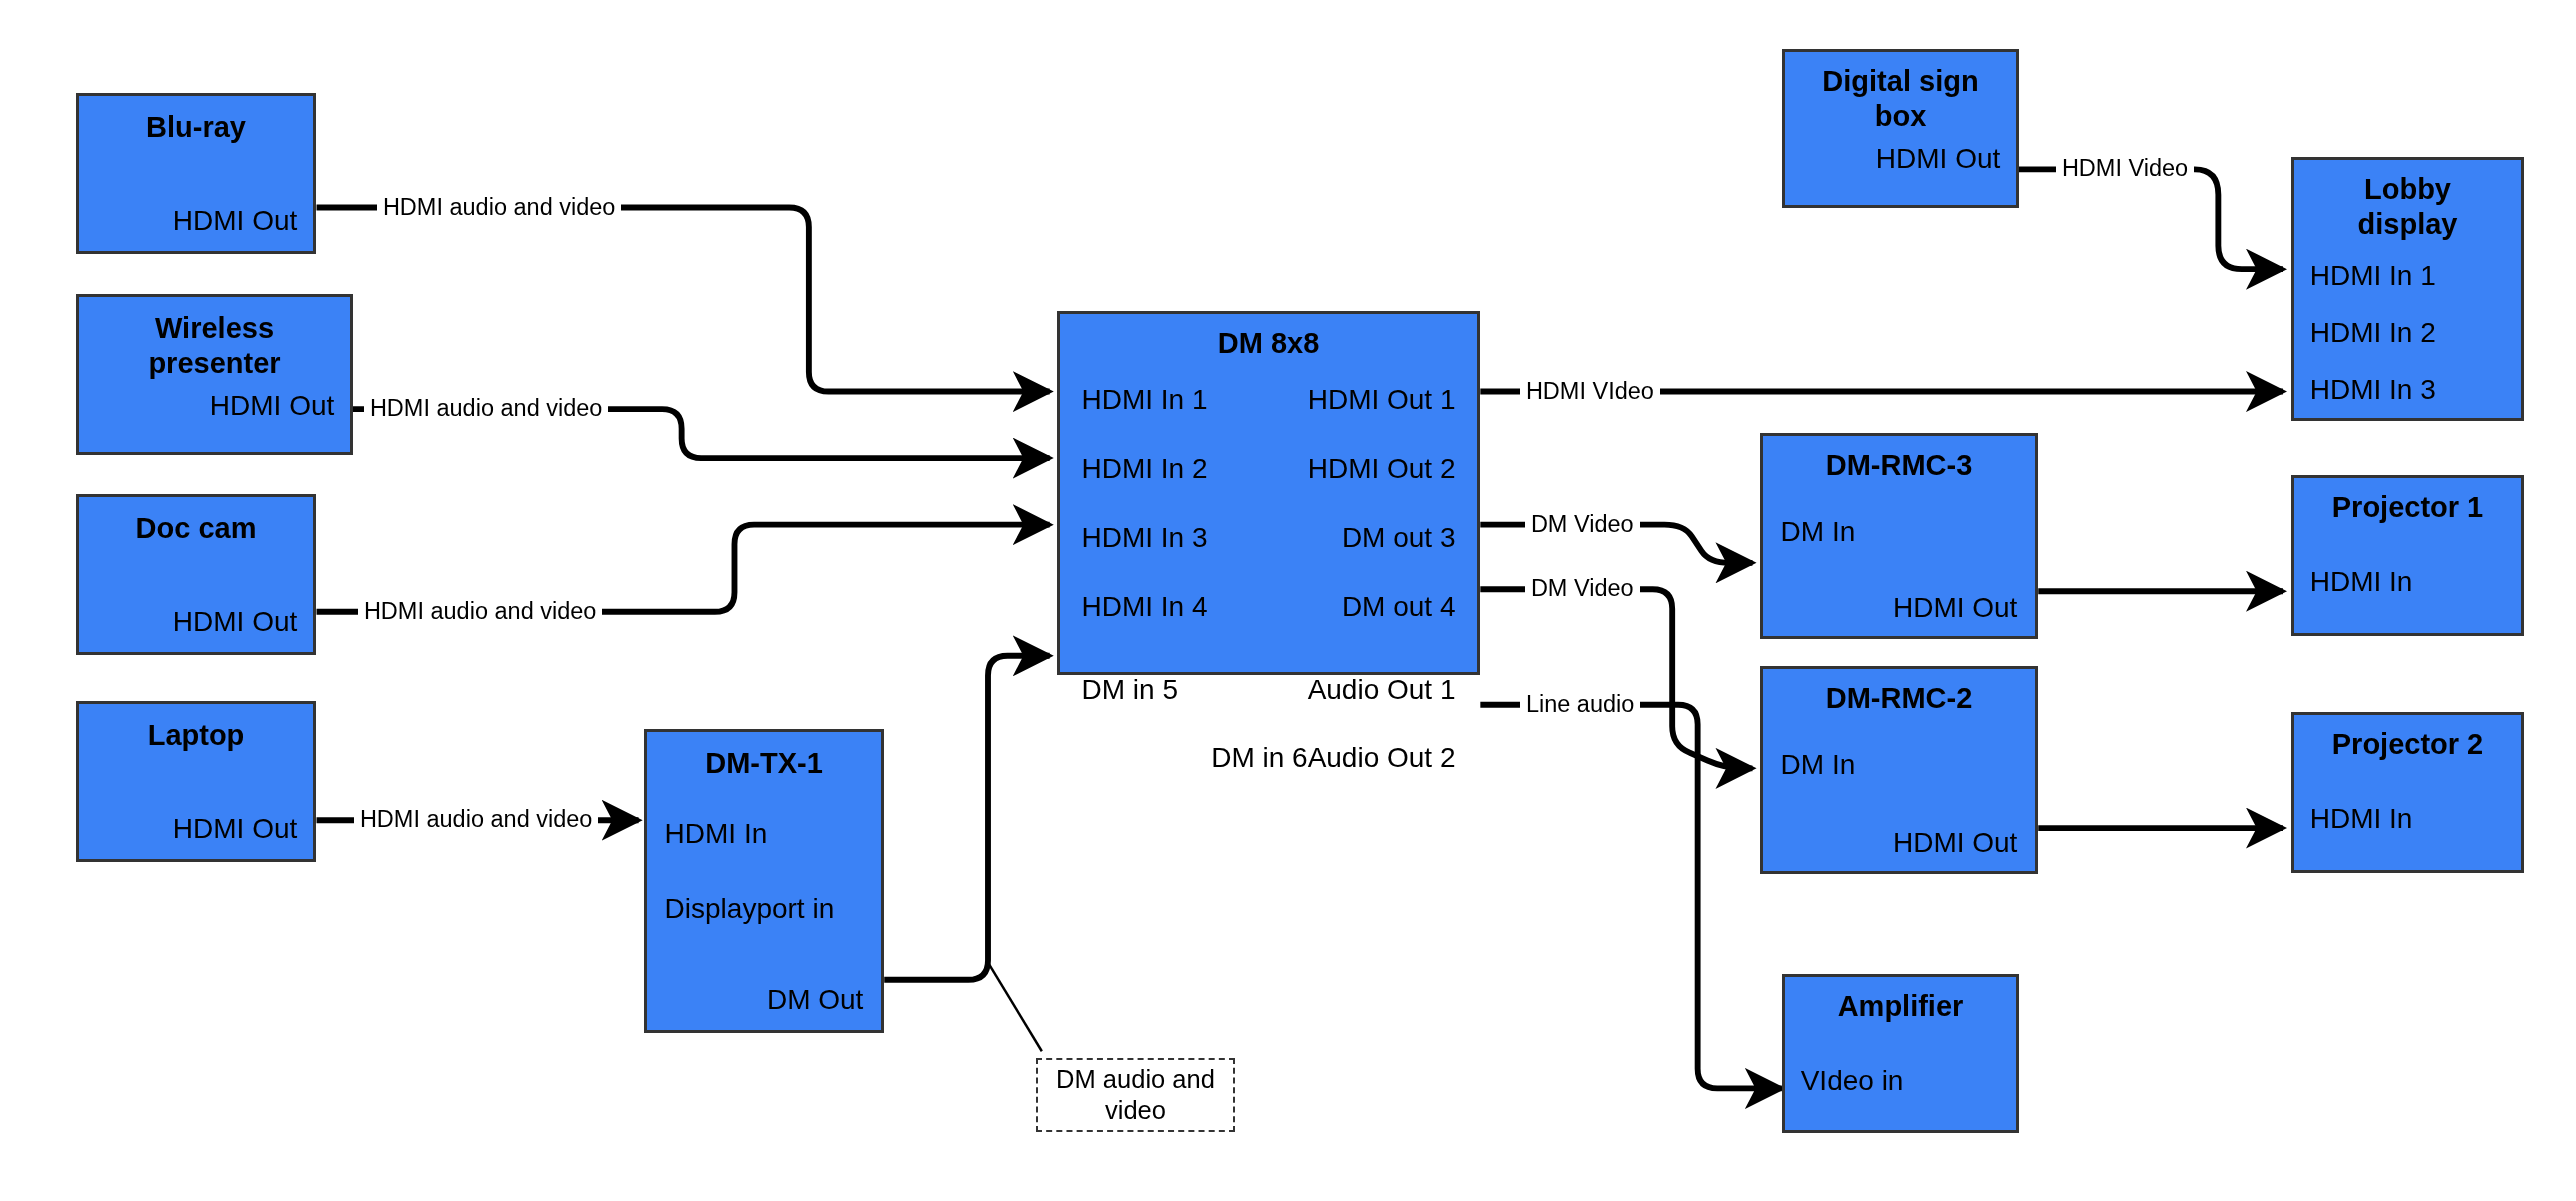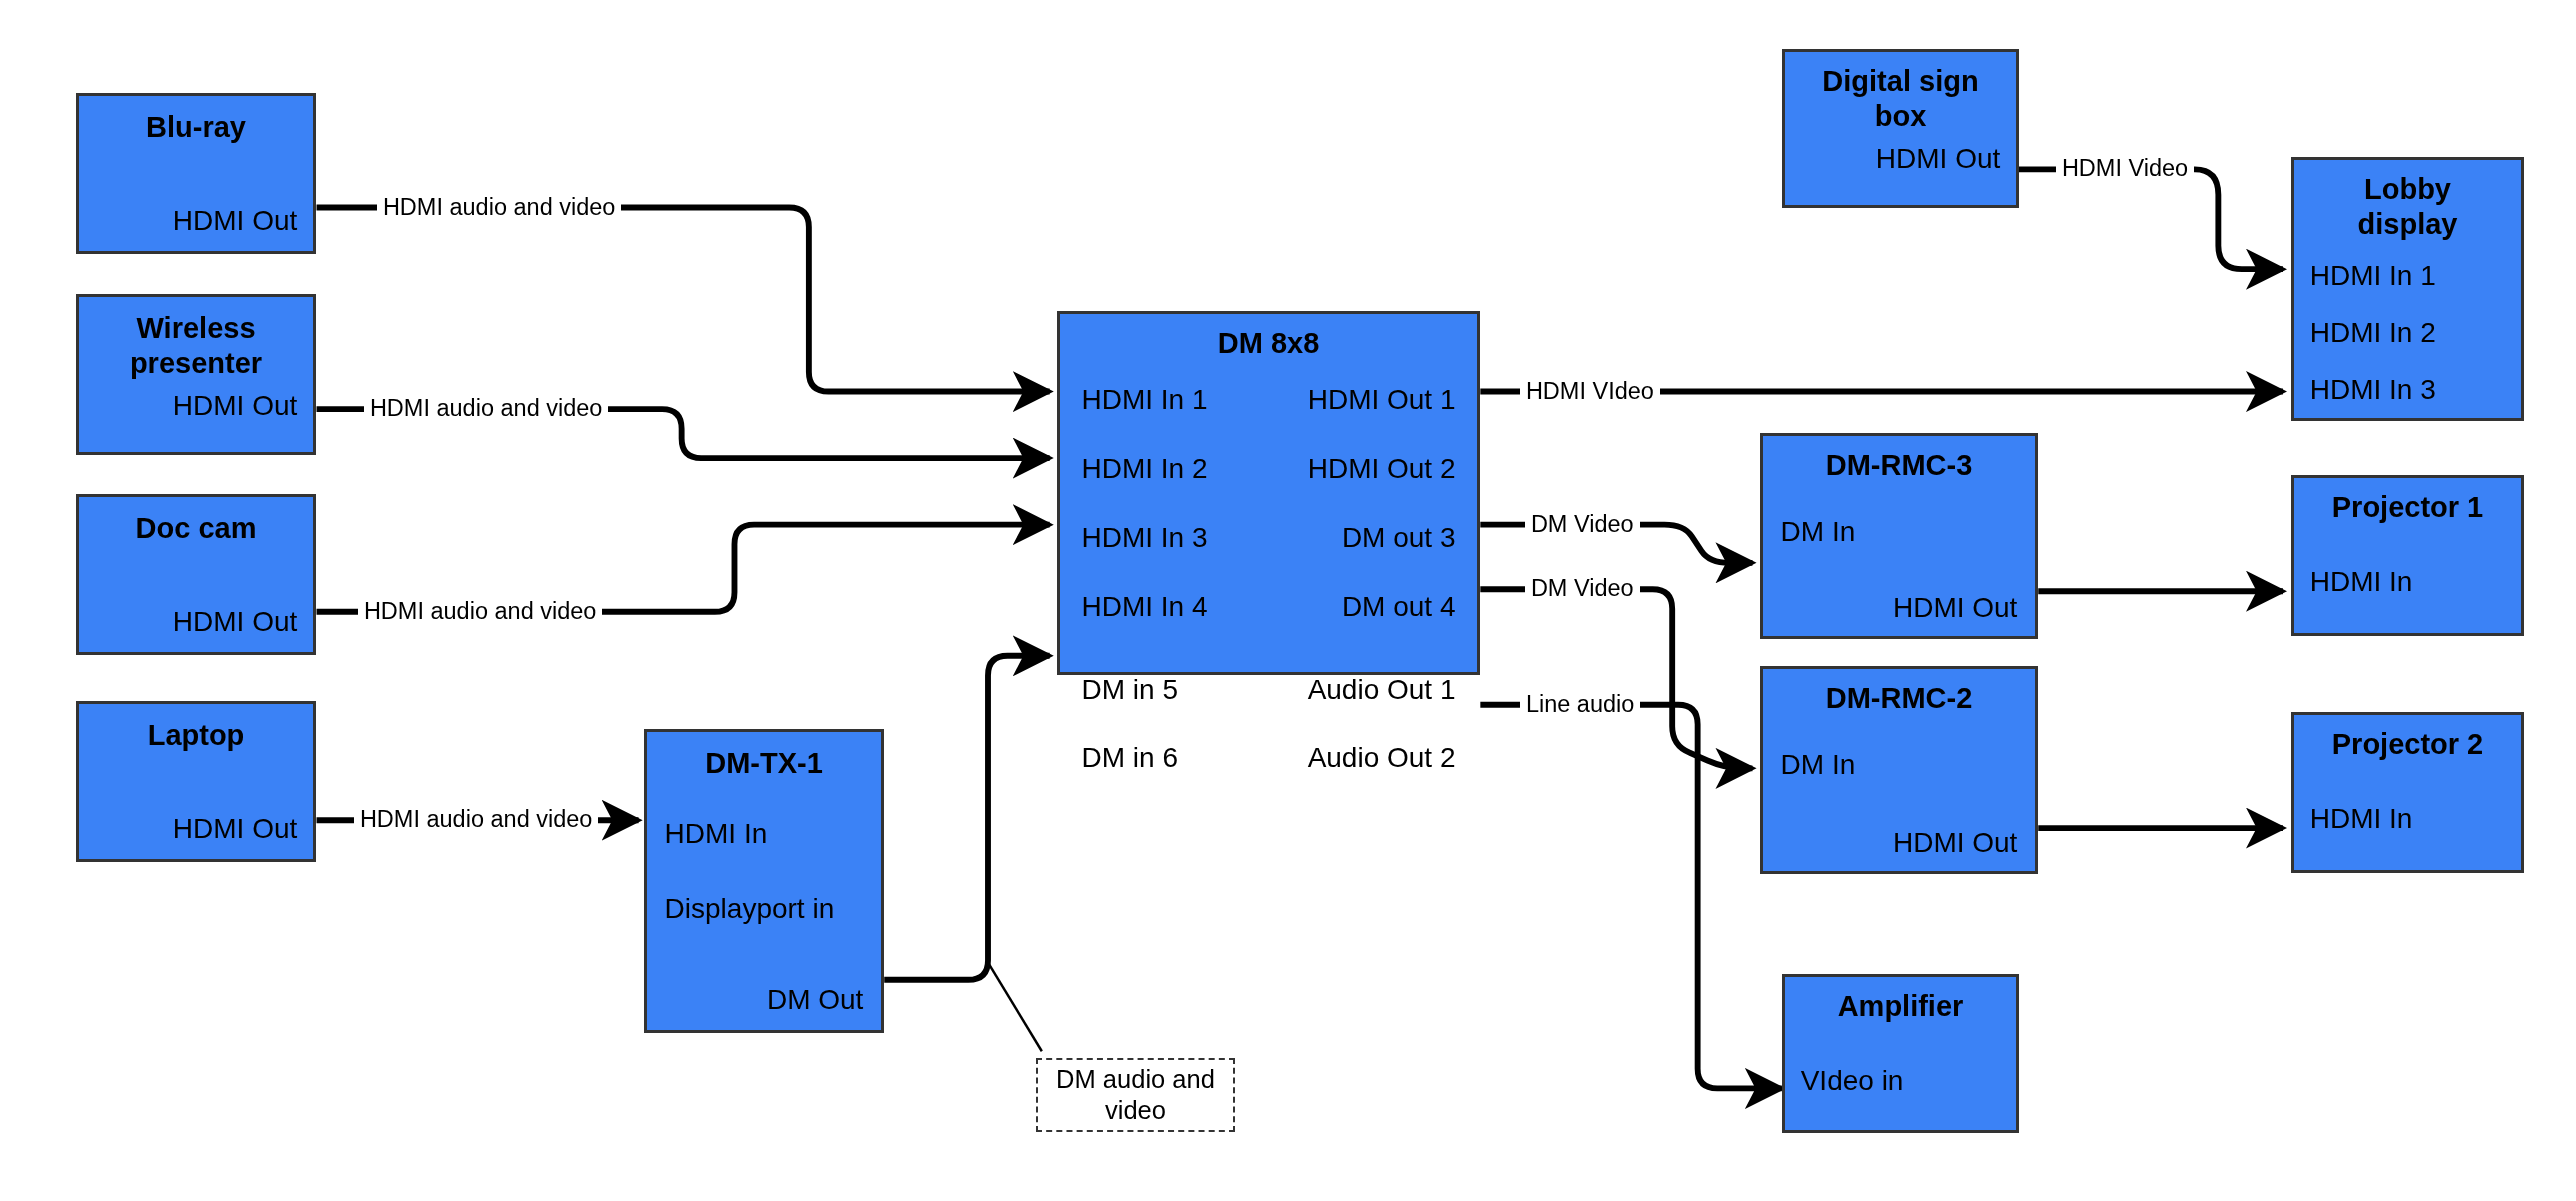--- a/index.html
+++ b/index.html
@@ -127,21 +127,21 @@
   <div class="wire-label" style="left:1525px; top:525px;">DM Video</div>
   <div class="wire-label" style="left:1525px; top:589px;">DM Video</div>
   <div class="wire-label" style="left:1520px; top:705px;">Line audio</div>
 
   <div class="node" style="left:76px; top:93px; width:240px; height:161px; padding:13.7px 15.7px;">
     <div class="node-title">Blu-ray</div>
     <div style="flex:1;"></div>
     <div class="port right">HDMI Out</div>
   </div>
 
-  <div class="node" style="left:76px; top:294px; width:240px; height:161px; padding:13.7px 15.7px;">
+  <div class="node" style="left:76px; top:294px; width:277px; height:161px; padding:13.7px 15.7px;">
     <div class="node-title">Wireless
 presenter</div>
     <div class="port right">HDMI Out</div>
   </div>
 
   <div class="node" style="left:76px; top:494px; width:240px; height:161px; padding:13.7px 15.7px;">
     <div class="node-title">Doc cam</div>
     <div style="flex:1;"></div>
     <div class="port right">HDMI Out</div>
   </div>
@@ -179,21 +179,21 @@
       <span class="port right">DM out 3</span>
     </div>
     <div class="port-row" style="margin-top:27.4px;">
       <span class="port left">HDMI In 4</span>
       <span class="port right">DM out 4</span>
     </div>
     <div class="port-row" style="margin-top:41px;">
       <span class="port left">DM in 5</span>
       <span class="port right">Audio Out 1</span>
     </div>
-    <div class="port-row" style="margin-top:27.4px;">
+    <div class="port-row" style="margin-top:27.4px;justify-content:flex-end;">
       <span class="port left">DM in 6</span>
       <span class="port right">Audio Out 2</span>
     </div>
   </div>
 
   <div class="node" style="left:1782px; top:49px; width:237px; height:159px; padding:11.7px 15.7px;">
     <div class="node-title">Digital sign
 box</div>
     <div class="port right">HDMI Out</div>
   </div>

